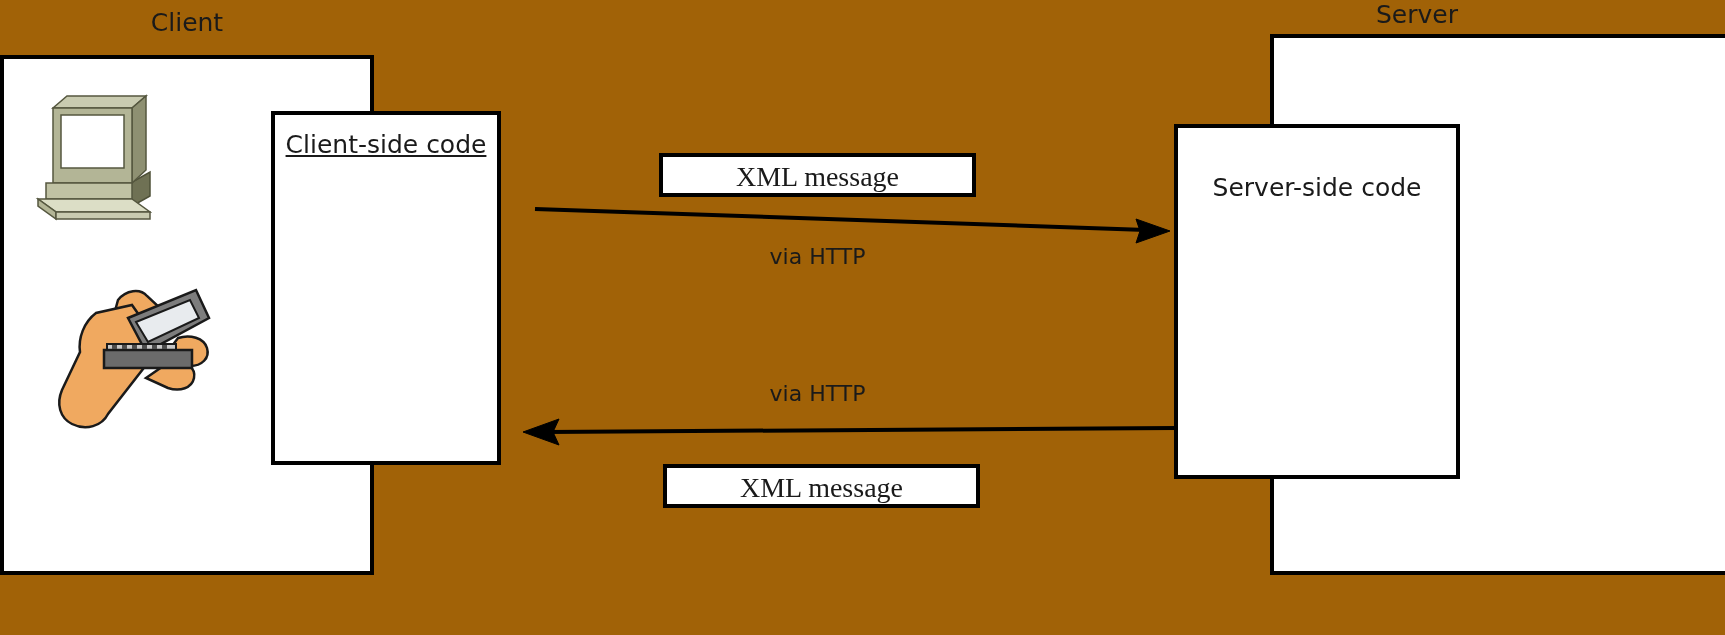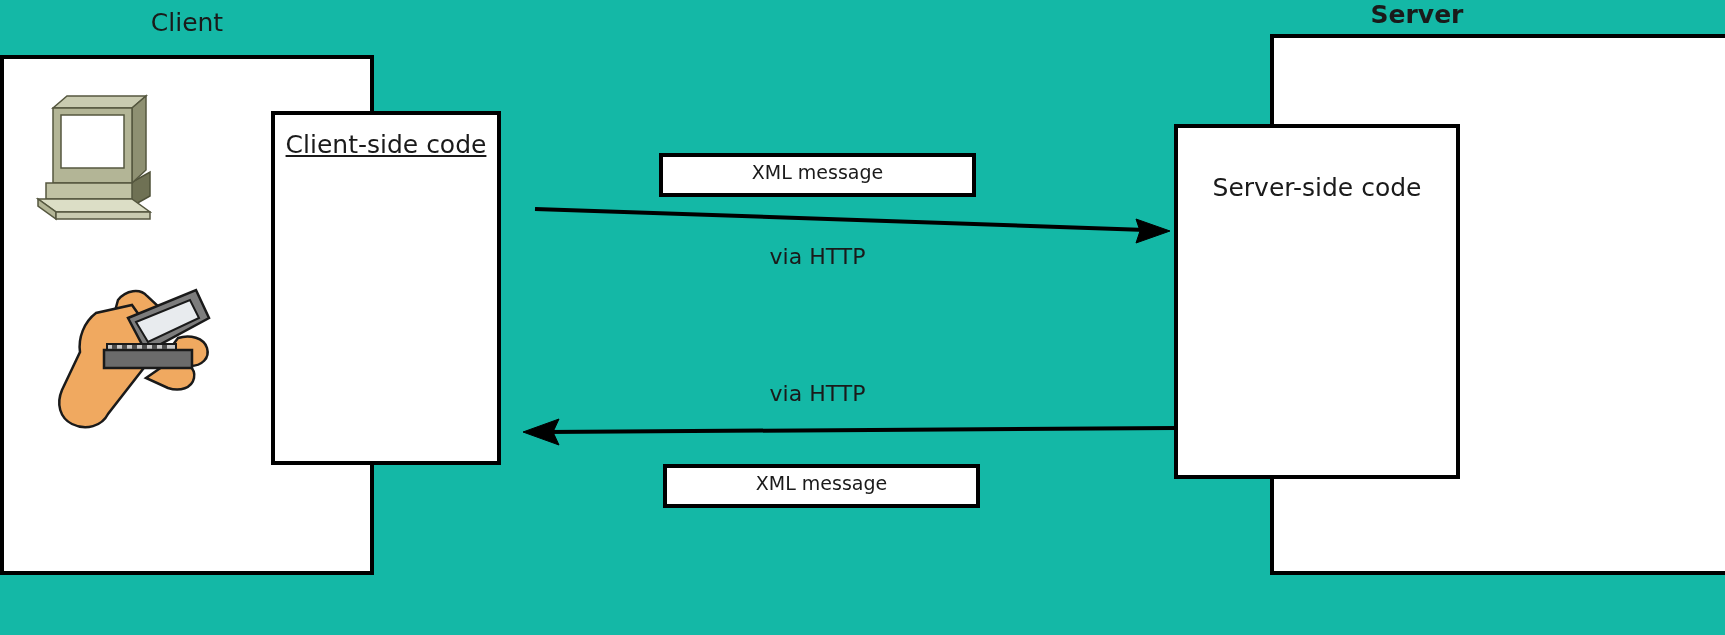--- a/index.html
+++ b/index.html
@@ -7,21 +7,21 @@
     padding: 0;
     background: #ffffff;
   }
   body {
     font-family: "DejaVu Sans", "Liberation Sans", sans-serif;
   }
   #stage {
     position: relative;
     width: 1725px;
     height: 635px;
-    background: #14b8a6;
+    background: #a16207;
     overflow: hidden;
   }
   svg#diagram {
     position: absolute;
     left: 0;
     top: 0;
     width: 1725px;
     height: 635px;
     display: block;
   }
@@ -33,21 +33,22 @@
     text-align: center;
     line-height: 1;
   }
   .tier-title {
     font-size: 25px;
   }
   .box-label {
     font-size: 25px;
   }
   .msg-label {
-    font-size: 19px;
+    font-size: 28px;
+    font-family: Liberation Serif, serif;
   }
   .via-label {
     font-size: 22px;
   }
 </style>
 </head>
 <body>
 
 <div id="stage">
 
@@ -121,21 +122,21 @@
         <rect x="142" y="345" width="5" height="4"></rect>
         <rect x="152" y="345" width="5" height="4"></rect>
         <rect x="162" y="345" width="5" height="4"></rect>
       </g>
     </g>
 
   </svg>
 
   <div class="lbl tier-title" style="left: 0px; top: 10px; width: 374px;">Client</div>
 
-  <div class="lbl tier-title" style="left: 1272px; top: 2px; width: 290px; font-weight: bold;">Server</div>
+  <div class="lbl tier-title" style="left: 1272px; top: 2px; width: 290px;">Server</div>
 
   <div class="lbl box-label" style="left: 273px; top: 132px; width: 226px; text-decoration: underline;">Client-side code</div>
 
   <div class="lbl box-label" style="left: 1176px; top: 175px; width: 282px;">Server-side code</div>
 
   <div class="lbl msg-label" style="left: 661px; top: 163px; width: 313px;">XML message</div>
 
   <div class="lbl via-label" style="left: 661px; top: 246px; width: 313px;">via HTTP</div>
 
   <div class="lbl via-label" style="left: 661px; top: 383px; width: 313px;">via HTTP</div>

